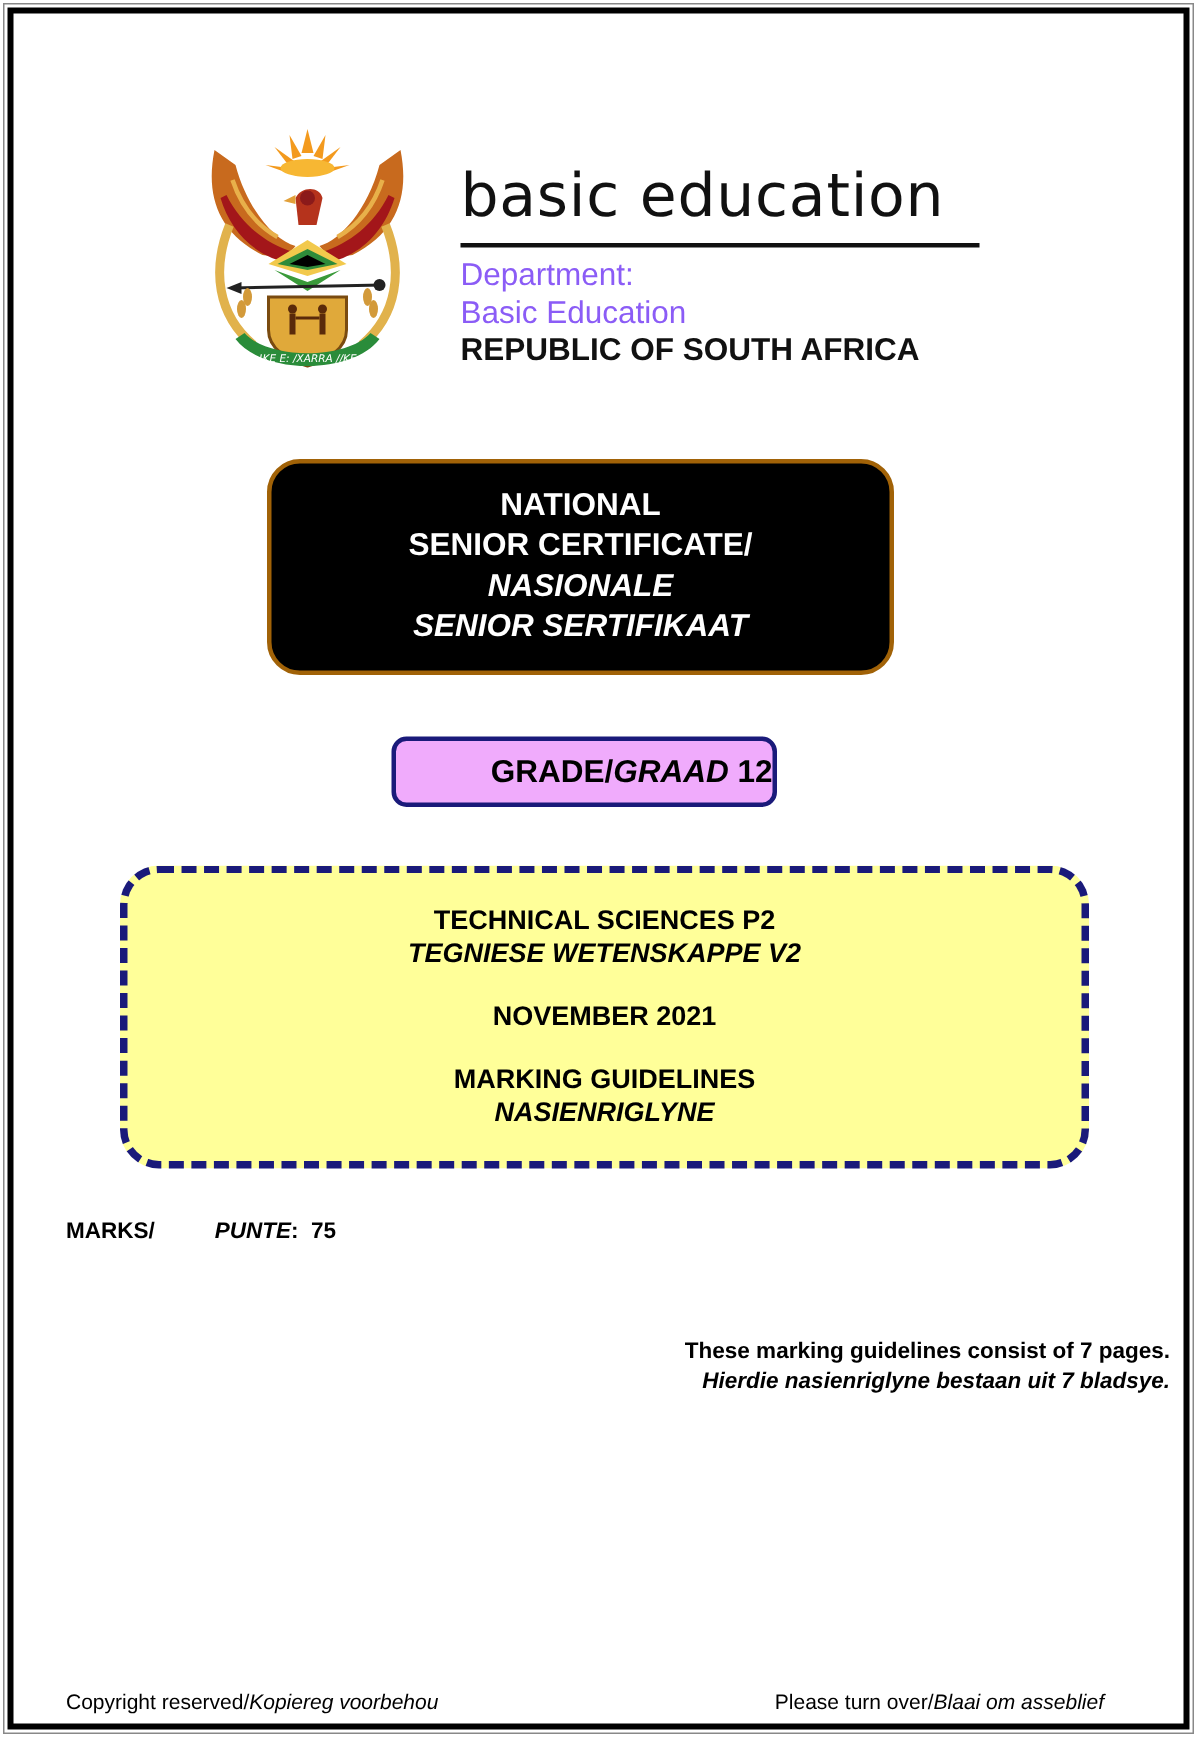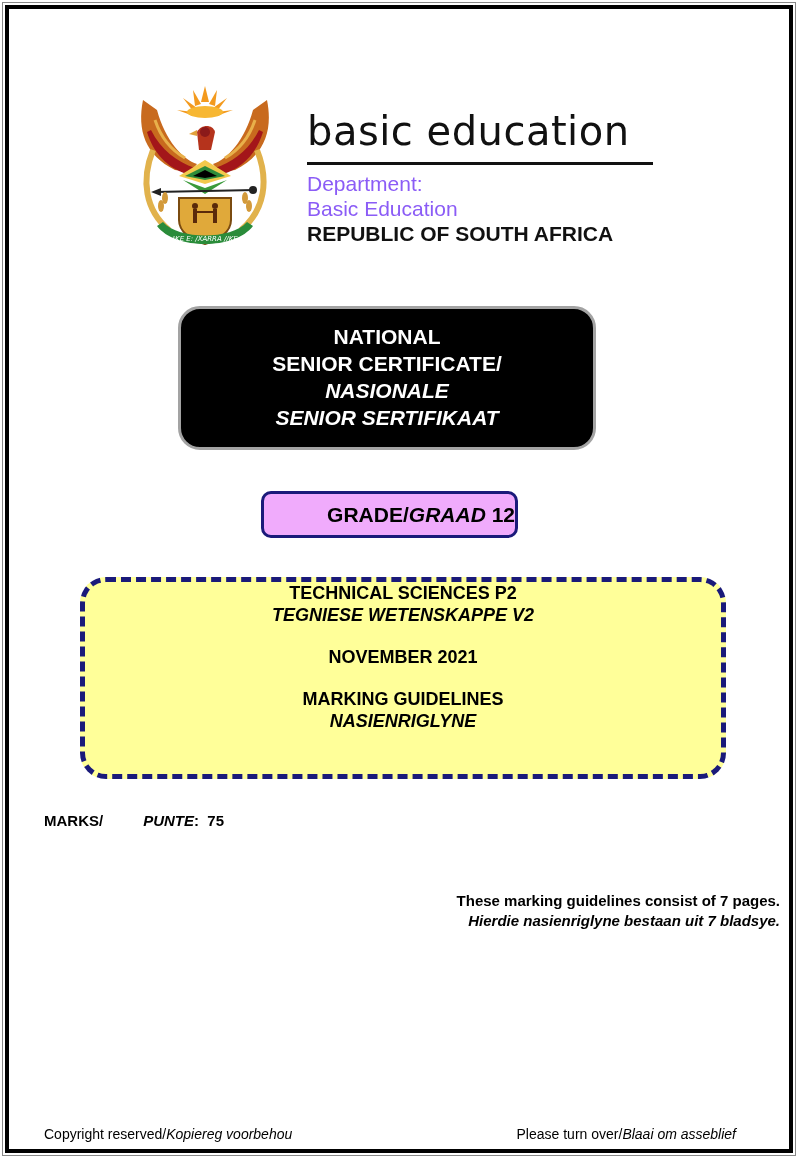--- a/index.html
+++ b/index.html
@@ -9,28 +9,28 @@
 
     
     .crest { position: absolute; left: 135px; top: 80px; width: 140px; height: 170px; }
     .brand { position: absolute; left: 307px; top: 108px; width: 350px; }
     .brand-title { font-family: "DejaVu Sans", sans-serif; font-size: 40px; line-height: 46px; letter-spacing: 0.5px; font-weight: normal; margin: 0; color: #111; }
     .brand-rule { height: 3px; background: #111; width: 346px; margin-top: 8px; }
     .brand-dept { font-size: 21px; line-height: 25px; margin-top: 6px; color: #8b5cf6; }
     .brand-country { font-size: 21px; line-height: 25px; font-weight: bold; color: #111; }
 
     
-    .nsc-box { position: absolute; left: 178px; top: 306px; width: 418px; height: 144px; background: #000; border: 3px solid #a3a3a3; border-radius: 22px; box-sizing: border-box; color: #fff; text-align: center; font-weight: bold; font-size: 21px; line-height: 27px; padding-top: 14px; }
+    .nsc-box { position: absolute; left: 178px; top: 306px; width: 418px; height: 144px; background: #000; border: 3px solid #a16207; border-radius: 22px; box-sizing: border-box; color: #fff; text-align: center; font-weight: bold; font-size: 21px; line-height: 27px; padding-top: 14px; }
     .nsc-box .it { font-style: italic; }
 
     
     .grade-box { position: absolute; left: 261px; top: 491px; width: 257px; height: 47px; background: #f0abfc; border: 3px solid #1a1a7a; border-radius: 10px; box-sizing: border-box; text-align: right; font-weight: bold; font-size: 21px; line-height: 41px; }
 
     
-    .subject-box { position: absolute; left: 80px; top: 577px; width: 646px; height: 202px; background: #ffff99; border: 5px dashed #1a1a7a; border-radius: 26px; box-sizing: border-box; text-align: center; font-weight: bold; font-size: 18px; line-height: 22px; }
+    .subject-box { position: absolute; left: 80px; top: 577px; width: 646px; height: 202px; background: #ffff99; border: 5px dashed #1a1a7a; border-radius: 26px; box-sizing: border-box; text-align: center; font-weight: bold; font-size: 18px; line-height: 22px; padding-top: 20px; }
     .subject-box .it { font-style: italic; }
     .subject-box .gap { height: 20px; }
 
     .marks { position: absolute; left: 44px; top: 812px; font-size: 15px; font-weight: bold; }
     .marks .it { font-style: italic; padding-left: 40px; }
 
     .pages-note { position: absolute; left: 0; width: 780px; top: 891px; text-align: right; font-size: 15px; font-weight: bold; line-height: 20px; }
     .pages-note .it { font-style: italic; }
 
     .footer-left { position: absolute; left: 44px; top: 1126px; font-size: 14px; }

